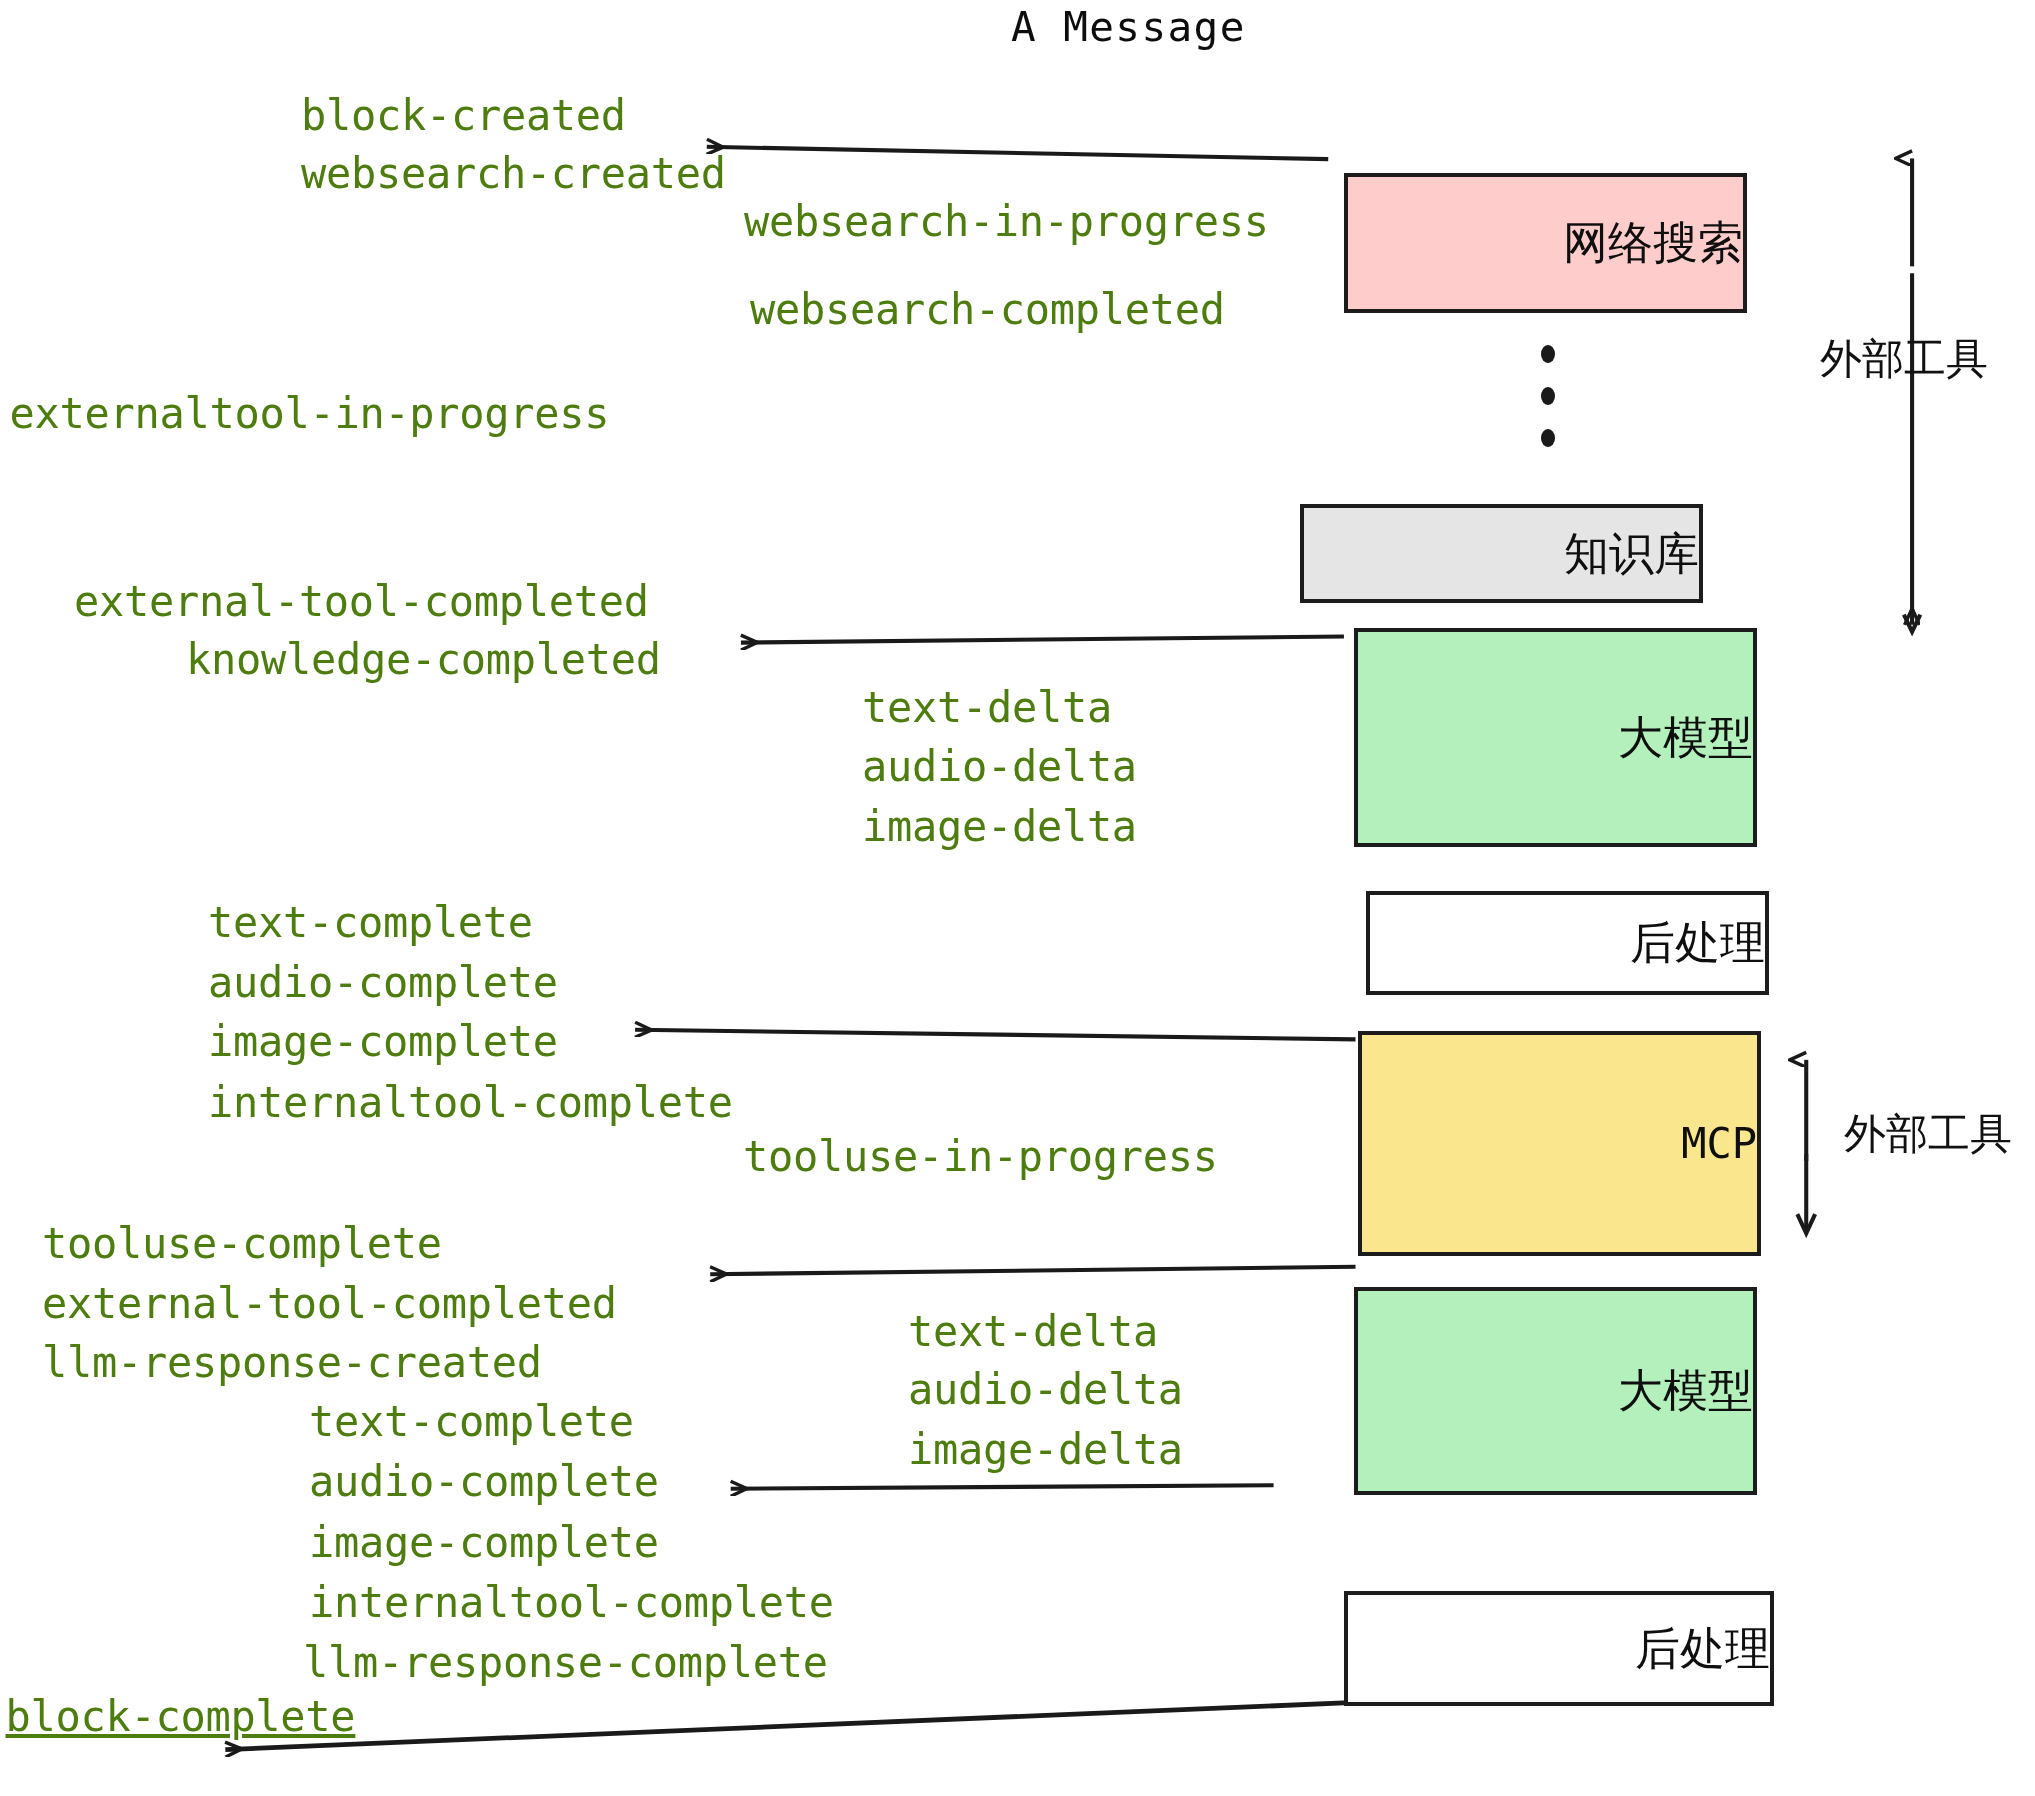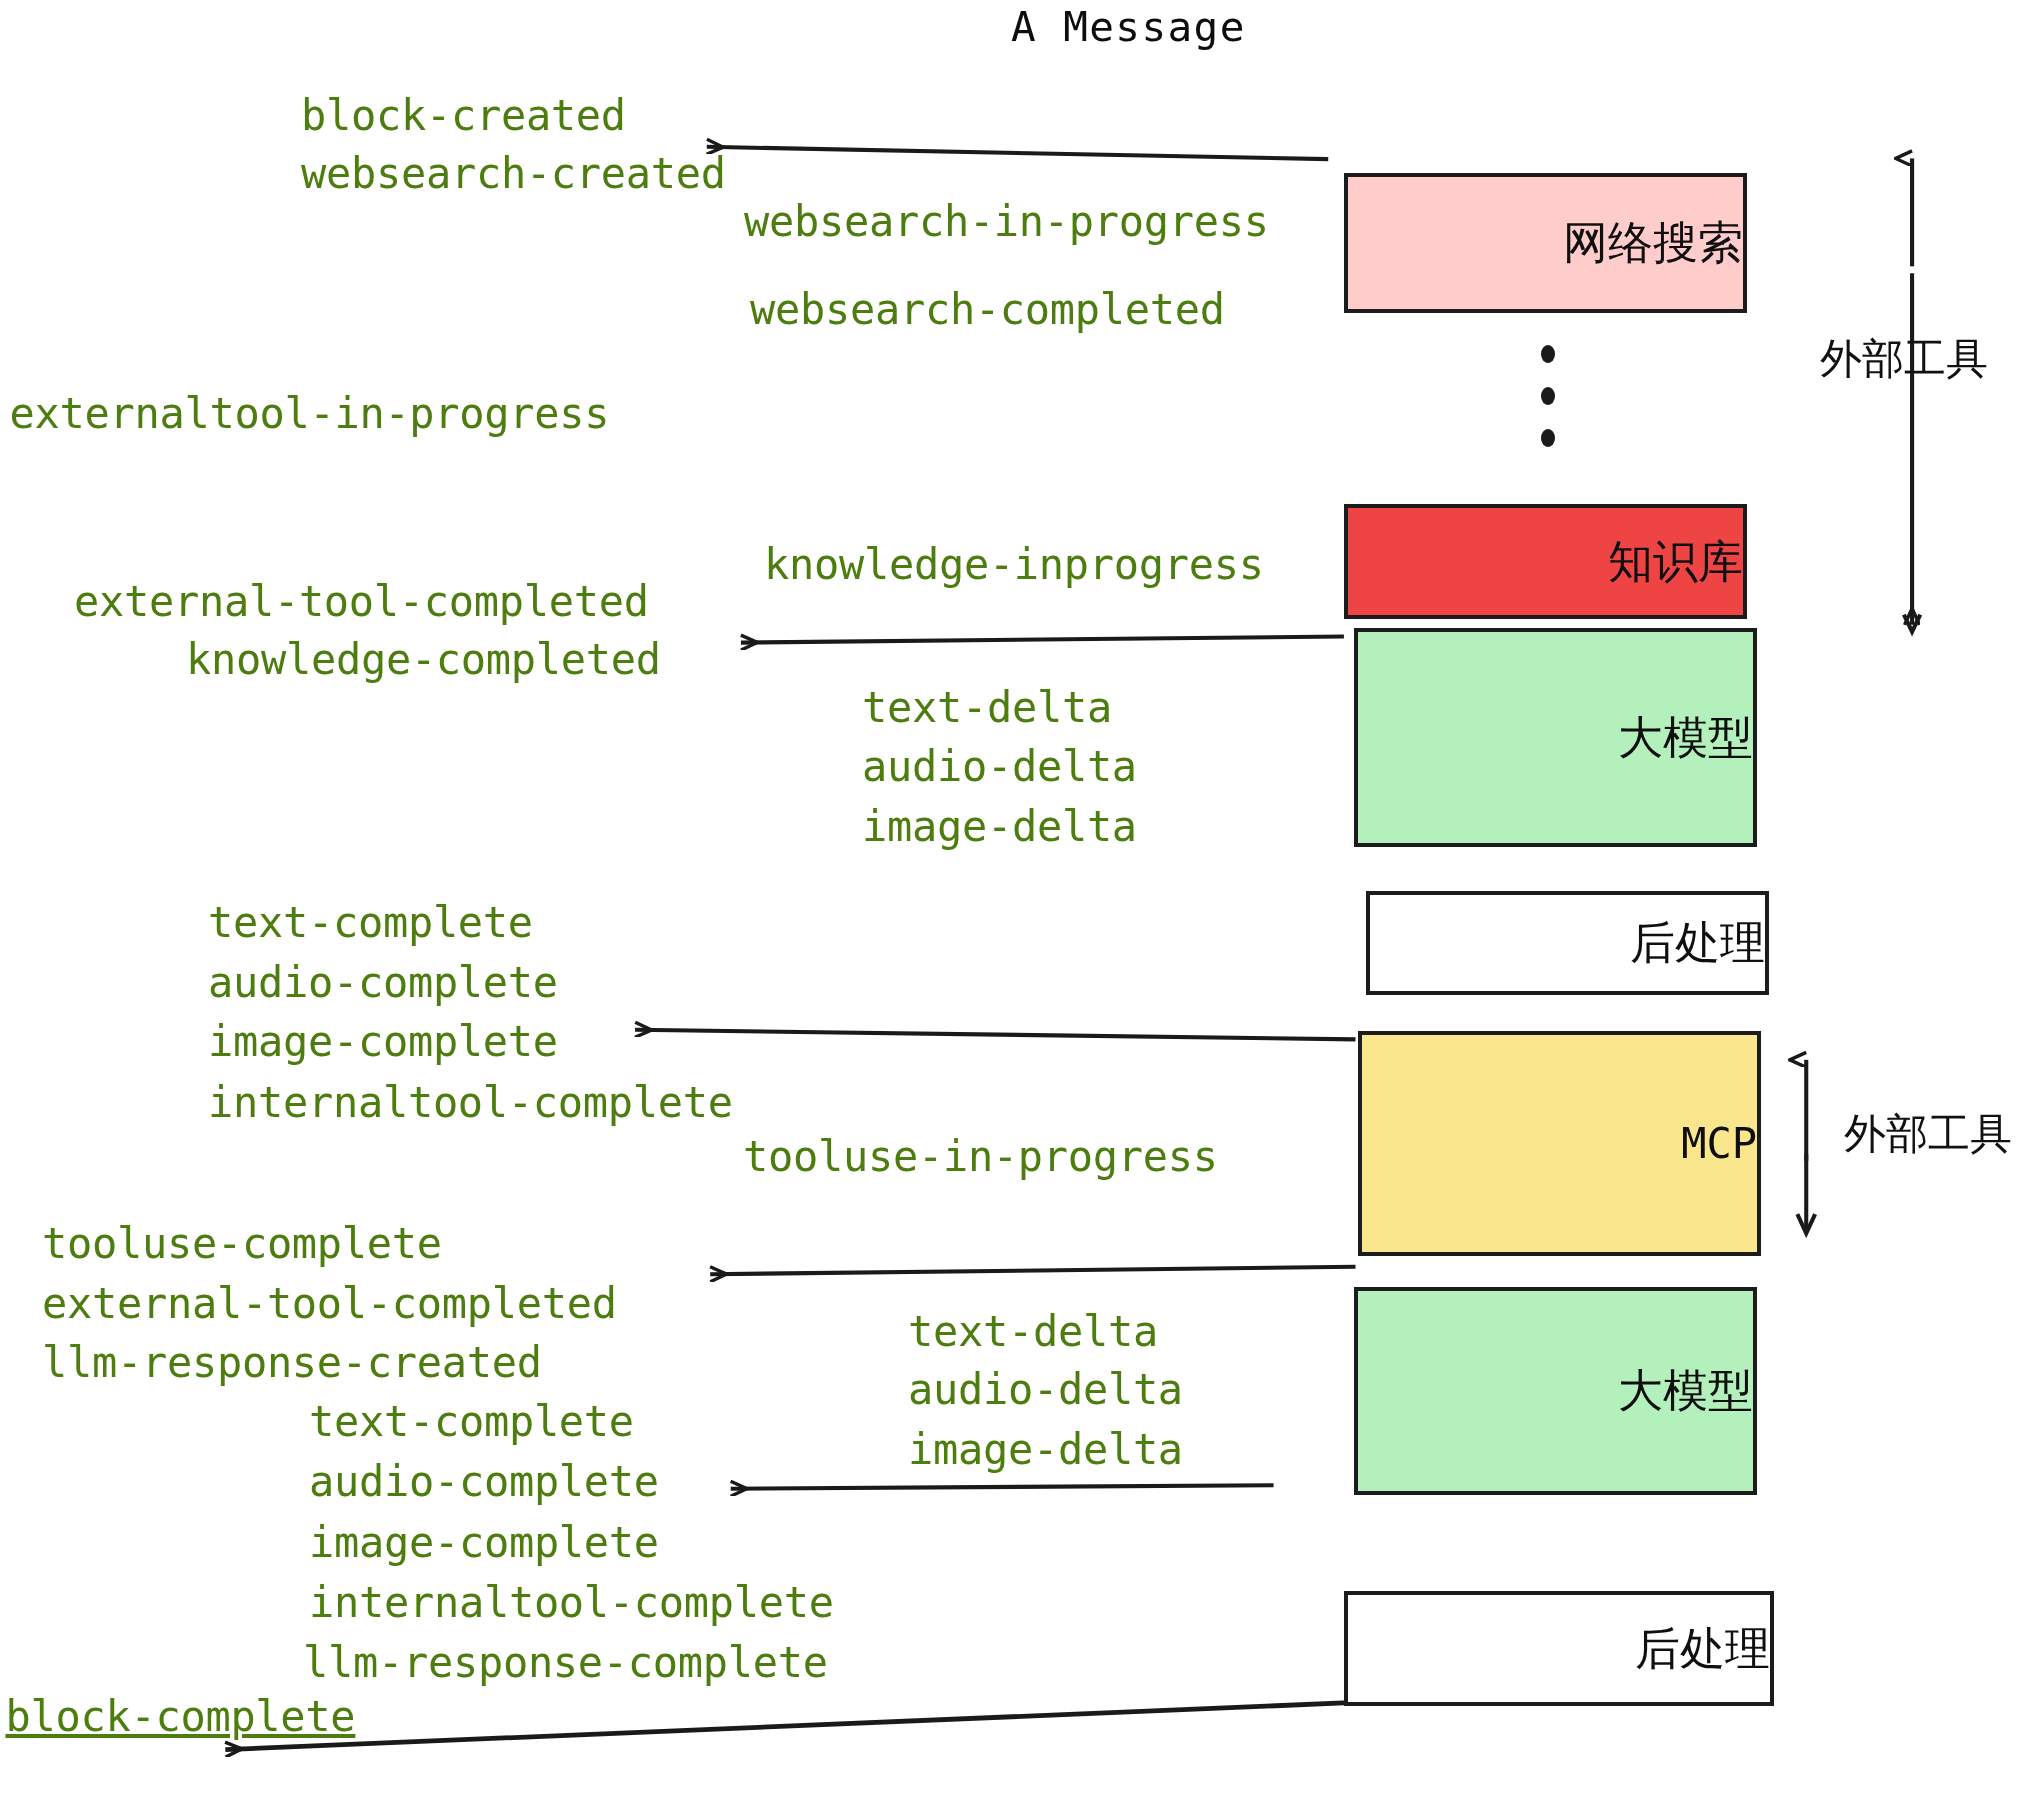--- a/index.html
+++ b/index.html
@@ -105,21 +105,21 @@
   <div class="box" id="b-websearch" style="left:1344px;top:173px;width:403px;height:140px;background:#ffcccc;">
     <span>网络搜索</span>
   </div>
 
   <div class="dots" style="left:1540px;top:345px;width:16.4px;height:102px;">
     <i></i>
       <i></i>
       <i></i>
   </div>
 
-  <div class="box" id="b-knowledge" style="left:1344px;top:504px;width:403px;height:115px;background:#ef4444;">
+  <div class="box" id="b-knowledge" style="left:1300px;top:504px;width:403px;height:99px;background:#e5e5e5;">
     <span>知识库</span>
   </div>
 
   <div class="box" id="b-llm-top" style="left:1354px;top:628px;width:403px;height:219px;background:#b3f0bc;">
     <span>大模型</span>
   </div>
 
   <div class="box" id="b-post-top" style="left:1366px;top:891px;width:403px;height:104px;background:#ffffff;">
     <span>后处理</span>
   </div>
@@ -138,21 +138,20 @@
 
   <div class="side-label" style="left:1820px;top:331px;">外部工具</div>
   <div class="side-label" style="left:1844px;top:1106px;">外部工具</div>
 
   <div class="ev" style="left:301px;top:91px;">block-created</div>
   <div class="ev" style="left:301px;top:149px;">websearch-created</div>
   <div class="ev" style="left:744px;top:197px;">websearch-in-progress</div>
   <div class="ev" style="left:750px;top:285px;">websearch-completed</div>
   <div class="ev" style="left:9.6px;top:389px;">externaltool-in-progress</div>
 
-  <div class="ev" style="left:764px;top:540px;">knowledge-inprogress</div>
   <div class="ev" style="left:74px;top:577px;">external-tool-completed</div>
   <div class="ev" style="left:186px;top:635px;">knowledge-completed</div>
 
   <div class="ev" style="left:862px;top:683px;">text-delta</div>
   <div class="ev" style="left:862px;top:742px;">audio-delta</div>
   <div class="ev" style="left:862px;top:802px;">image-delta</div>
 
   <div class="ev" style="left:208px;top:898px;">text-complete</div>
   <div class="ev" style="left:208px;top:958px;">audio-complete</div>
   <div class="ev" style="left:208px;top:1017px;">image-complete</div>

